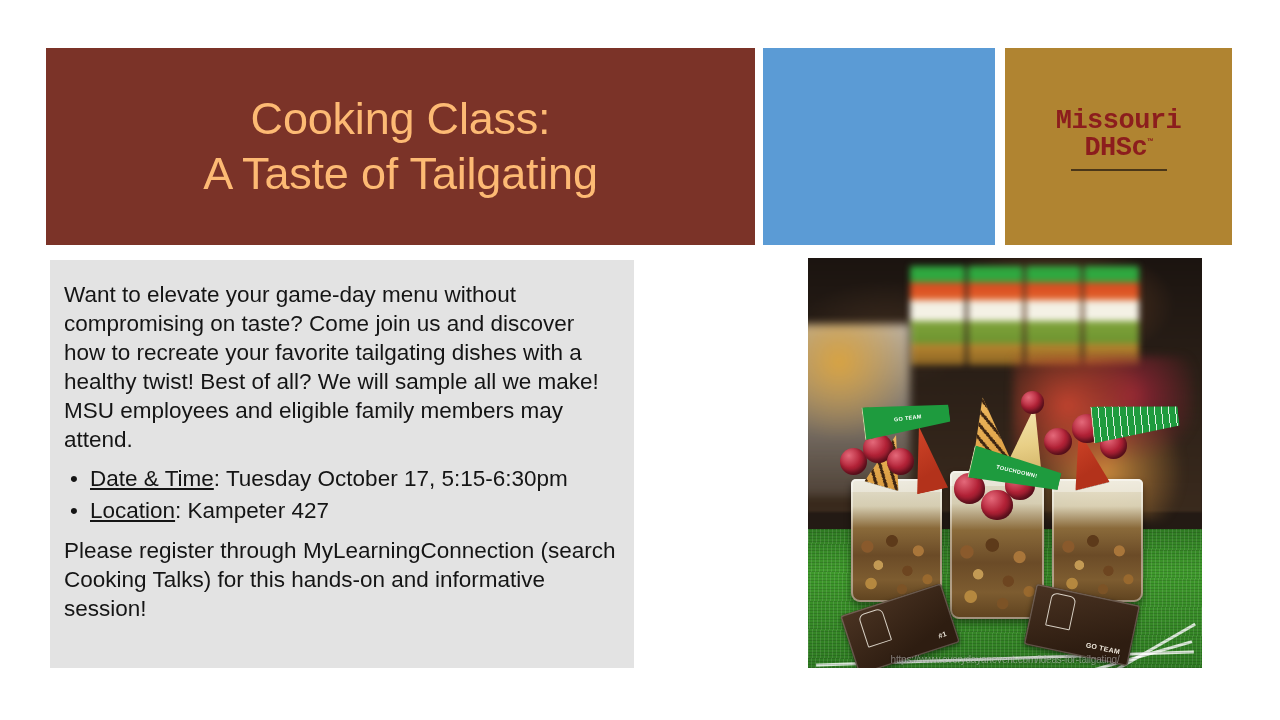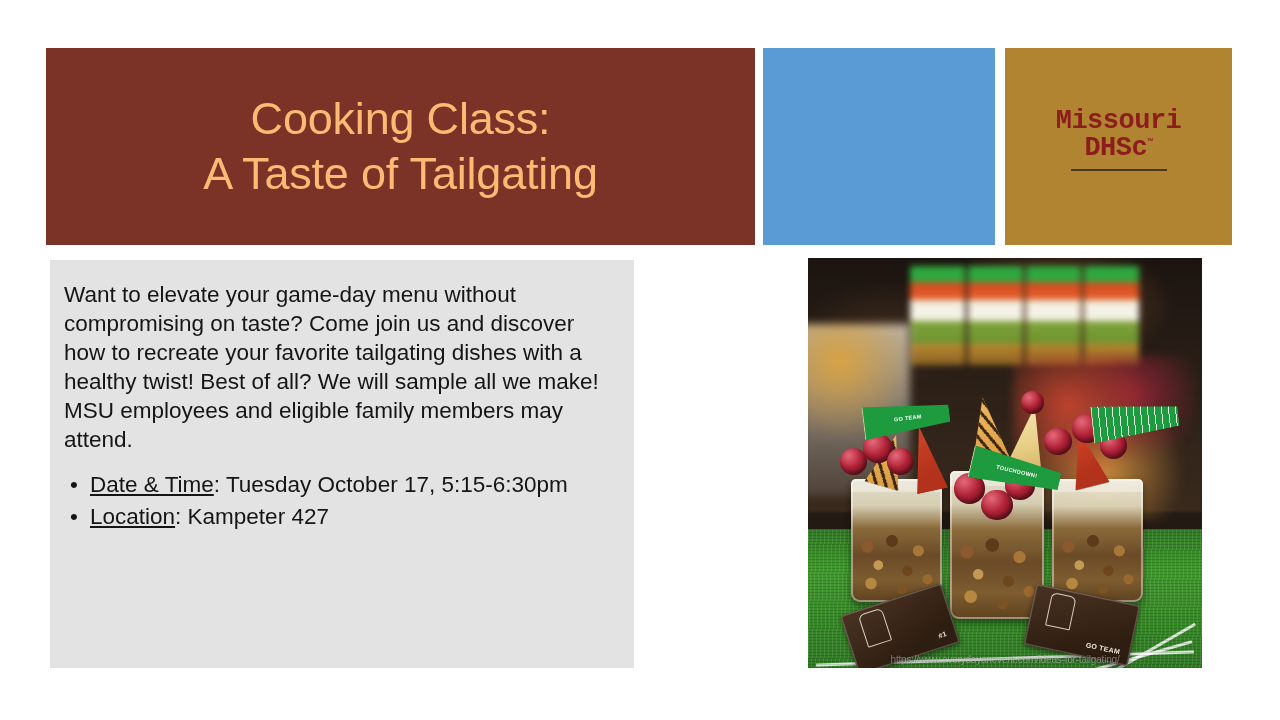--- a/index.html
+++ b/index.html
@@ -115,21 +115,21 @@
     box-sizing: border-box;
     padding: 20px 16px 10px 14px;
     color: #151515;
   }
   .para {
     font-size: 22.5px;
     line-height: 1.29;
     margin: 0 0 9px 0;
   }
   .bullets {
-    margin: 16px 0 6px 0;
+    margin: 10px 0 6px 0;
     padding: 0;
     list-style: none;
   }
   .bullets li {
     font-size: 22.5px;
     line-height: 1.29;
     padding-left: 26px;
     position: relative;
     margin-bottom: 3px;
   }
@@ -427,20 +427,21 @@
 
     <ul class="bullets">
       <li>
         <u>Date &amp; Time</u><span>: Tuesday October 17, 5:15-6:30pm</span>
       </li>
       <li>
         <u>Location</u><span>: Kampeter 427</span>
       </li>
     </ul>
 
+    <p class="closing">Please register through MyLearningConnection (search Cooking Talks) for this hands-on and informative session!</p>
   </div>
 
   <div class="photo">
     <div class="photo-scene">
       <div class="bg-dark"></div>
 
       <div class="back-row">
         <div class="back-jar"></div>
         <div class="back-jar"></div>
         <div class="back-jar"></div>

